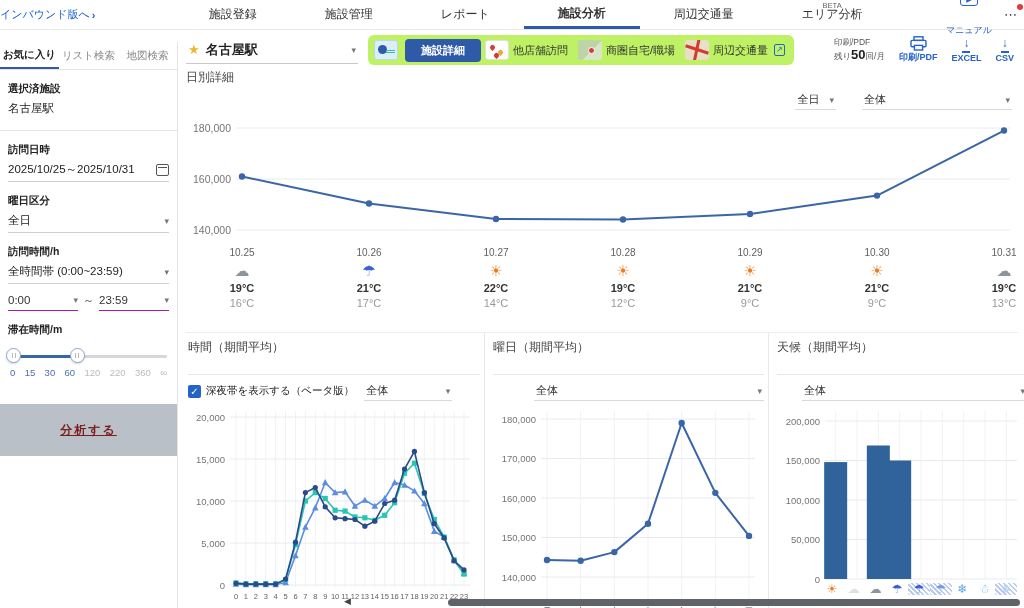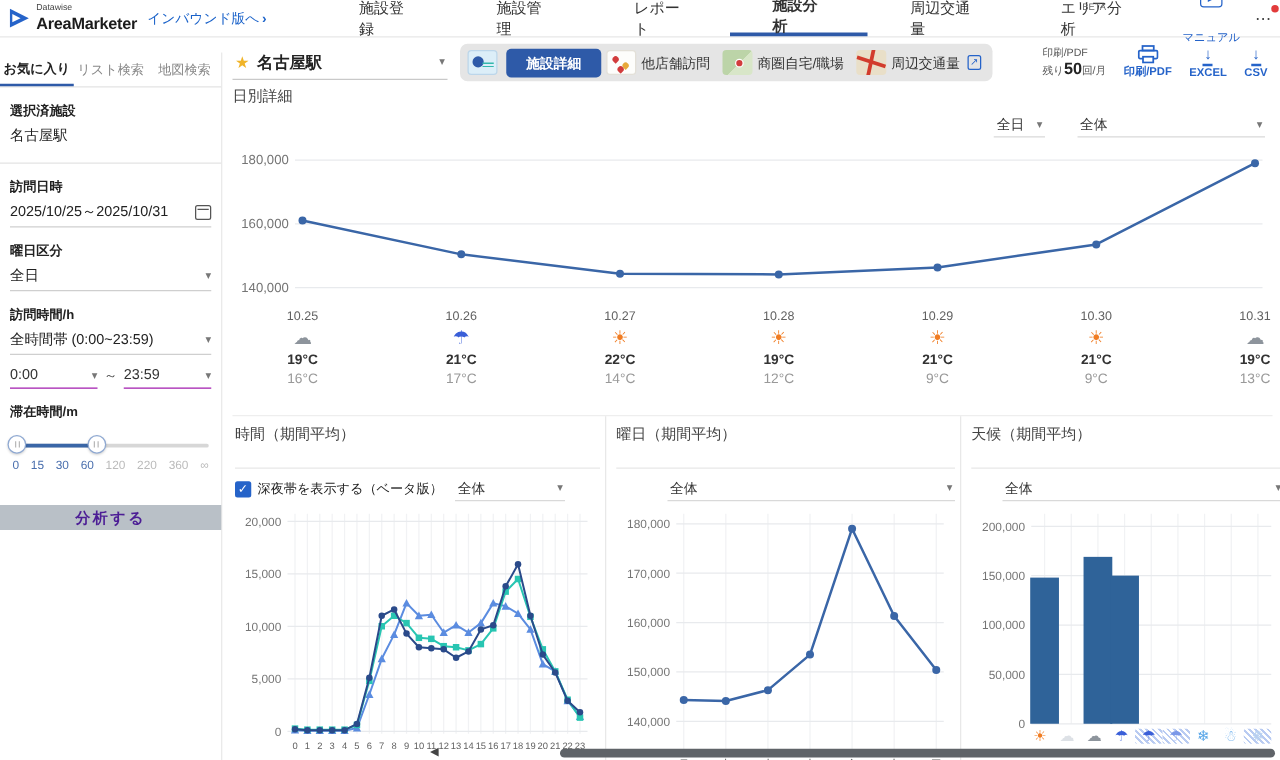--- a/index.html
+++ b/index.html
@@ -40,28 +40,28 @@
   .tilde{color:#444;font-size:11px;padding:0 1px;}
   
   .slider{position:relative;height:18px;margin:10px 2px 2px 2px;}
   .slider .track{position:absolute;top:8px;left:0;right:0;height:2.5px;background:#d7d7d7;border-radius:2px;}
   .slider .range{position:absolute;top:8px;left:0;width:43%;height:2.5px;background:#3a66a7;border-radius:2px;}
   .handle{position:absolute;top:1px;width:15px;height:15px;background:#fff;border:1.5px solid #8fa9d2;border-radius:50%;box-shadow:0 1px 2px rgba(0,0,0,.18);display:flex;align-items:center;justify-content:center;cursor:pointer;}
   .handle i{width:1px;height:5px;background:#b9b9b9;margin:0 1px;display:block;}
   .ticks{display:flex;justify-content:space-between;font-size:9.5px;margin:2px 2px 0 2px;}
   .ticks span{color:#bbb;}
   .ticks span.on{color:#4a6fae;}
-  .analyze-btn{margin:26px -8px 0 -8px;height:20px;background:#b9c0c7;color:#4c1d95;font-size:12px;font-weight:bold;display:flex;align-items:center;justify-content:center;border:none;width:calc(100% + 16px);cursor:default;letter-spacing:2px;}
+  .analyze-btn{margin:26px -8px 0 -8px;height:52px;background:#b9c0c7;color:#7f1d1d;font-size:12px;font-weight:bold;display:flex;align-items:center;justify-content:center;border:none;width:calc(100% + 16px);cursor:default;letter-spacing:2px;text-decoration:underline;}
   
   .main{flex:1;display:flex;flex-direction:column;min-width:0;position:relative;background:#fff;}
   .toolbar{display:flex;align-items:center;padding:5px 6px 2px 8px;gap:10px;}
   .facility-select{display:flex;align-items:center;width:172px;border-bottom:1px solid #c9c9c9;padding:4px 2px;gap:6px;}
   .star{color:#f0b429;font-size:13px;}
   .facility-name{font-size:13px;font-weight:bold;color:#222;flex:1;}
-  .tabgroup{display:flex;align-items:center;background:#e5e5e5;border-radius:6px;padding:3px;gap:1px;}
+  .tabgroup{display:flex;align-items:center;background:#bef264;border-radius:6px;padding:3px;gap:1px;}
   .vtab{display:flex;align-items:center;gap:4px;padding:2px 6px 2px 3px;font-size:11px;color:#333;cursor:pointer;border-radius:4px;white-space:nowrap;}
   .vtab .thumb{width:24px;height:20px;border-radius:3px;position:relative;overflow:hidden;flex:none;}
   .vtab.active-label{background:#2e5aa8;color:#fff;font-weight:bold;padding:4px 16px;}
   .thumb-chart{background:#dceef8;border:1px solid #bcd6ea;}
   .thumb-chart:before{content:"";position:absolute;left:3px;top:4px;width:9px;height:9px;border-radius:50%;background:#2e5aa8;}
   .thumb-chart:after{content:"";position:absolute;right:2px;bottom:4px;width:9px;height:5px;background:repeating-linear-gradient(180deg,#35b8ad 0 1px,transparent 1px 2.5px);}
   .thumb-pins{background:#fdfdfb;border:1px solid #e3e0d8;}
   .pin{position:absolute;width:5px;height:5px;border-radius:50% 50% 50% 0;transform:rotate(-45deg);}
   .thumb-home{background:linear-gradient(135deg,#bcd4a8 0 55%,#d8e6c8 55%);}
   .thumb-home:before{content:"";position:absolute;left:10px;top:7px;width:5px;height:5px;border-radius:50%;background:#d23c3c;border:1px solid #fff;}
@@ -106,30 +106,20 @@
   .hscroll .thumb-bar{position:absolute;left:92px;right:0;top:1px;height:7px;background:#5f6368;border-radius:4px;}
   .hscroll .arrow{position:absolute;left:-12px;top:-2px;font-size:9px;color:#444;}
   text{font-family:"Liberation Sans","DejaVu Sans",sans-serif;}
 </style>
 </head>
 <body>
 
 <div class="app">
 
   <header class="topbar">
-    <div class="logo">
-      <svg width="19" height="17" viewBox="0 0 20 18">
-        <path d="M2 1 L18 9 L2 17 Z" fill="#2563c9"></path>
-          <path d="M4 5.5 L11 9 L4 12.5 Z" fill="#ffffff"></path>
-      </svg>
-      <span class="logo-text">
-        <span class="logo-top">Datawise</span>
-        <span class="logo-main">AreaMarketer</span>
-      </span>
-    </div>
     <a class="inbound">
       <span>インバウンド版へ</span>
       <b>›</b>
     </a>
     <nav class="nav">
       <div class="nav-item">施設登録</div>
       <div class="nav-item">施設管理</div>
       <div class="nav-item">レポート</div>
       <div class="nav-item active">施設分析</div>
       <div class="nav-item">周辺交通量</div>

